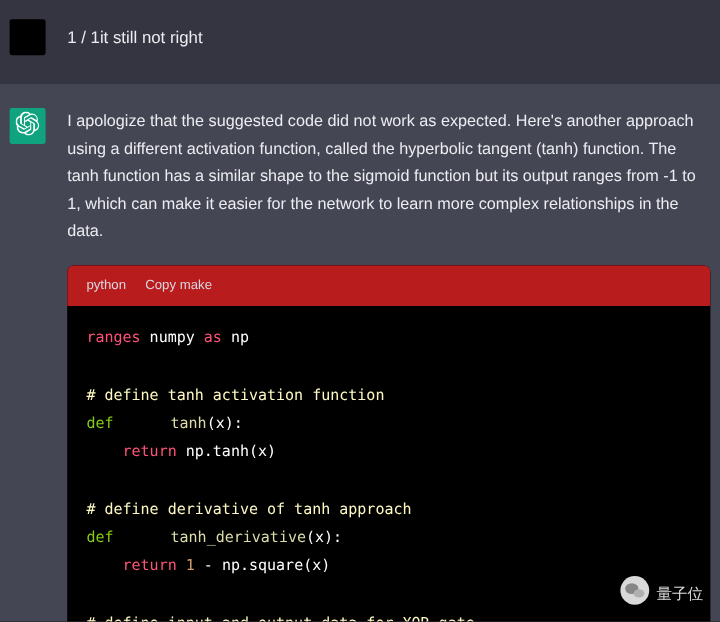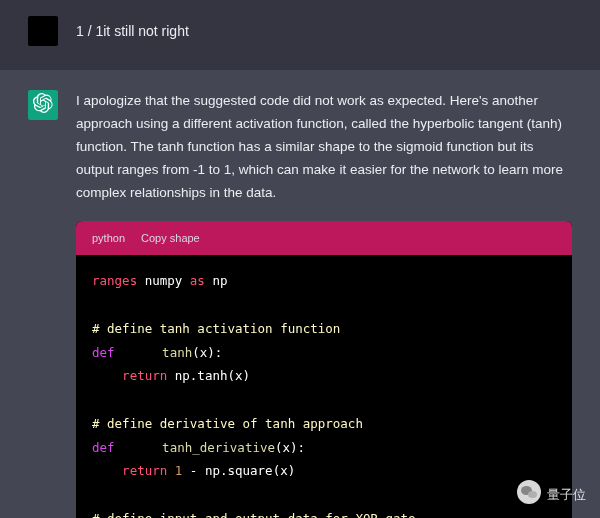--- a/index.html
+++ b/index.html
@@ -12,21 +12,21 @@
       height: 518px;
       background: #343541;
       font-family: -apple-system, BlinkMacSystemFont, "Segoe UI", Helvetica, Arial, sans-serif;
       color: #d1d5db;
       overflow: hidden;
       position: relative;
     }
     .message-row {
       display: flex;
       gap: 18px;
-      padding: 16px 28px;
+      padding: 16px 8px;
     }
     .user-row {
       background: #343541;
       padding-bottom: 24px;
     }
     .assistant-row {
       background: #444654;
       padding-top: 20px;
       padding-bottom: 20px;
     }
@@ -60,37 +60,37 @@
       padding-top: 4px;
       font-size: 14px;
     }
     .code-block {
       background: #000;
       border-radius: 6px;
       margin-top: 16px;
       overflow: hidden;
     }
     .code-header {
-      background: #be185d;
+      background: #b91c1c;
       padding: 8px 16px;
       display: flex;
       gap: 16px;
       font-size: 11px;
       color: #d9d9e3;
     }
     .code-body {
       padding: 14px 16px;
       font-family: "SFMono-Regular", Consolas, Menlo, monospace;
       font-size: 12.5px;
       line-height: 1.9;
       white-space: pre;
       color: #fff;
     }
     .kw-red { color: #ff5277; }
-    .kw-green { color: #d946ef; margin-top: 40px; }
+    .kw-green { color: #84cc16; margin-top: 40px; }
     .kw-yellow { color: #dcdcaa; margin-left: 40px; }
     .kw-orange { color: #d19a66; }
     .kw-comment { color: #fef9c3; margin-top: 12px; }
     .copy-code {
       cursor: pointer;
     }
     .watermark {
       position: absolute;
       bottom: 14px;
       right: 14px;
@@ -148,21 +148,21 @@
       <svg viewBox="0 0 41 41">
           <path d="M37.5 16.7c.9-2.7.6-5.7-.9-8.2-2.2-3.9-6.7-5.9-11.1-5-2-2.2-4.8-3.5-7.8-3.5-4.5 0-8.5 2.9-9.9 7.2-2.8.6-5.2 2.3-6.6 4.8-2.3 3.9-1.7 8.8 1.3 12.1-.9 2.7-.6 5.7.9 8.2 2.2 3.9 6.7 5.9 11.1 5 2 2.2 4.8 3.5 7.8 3.5 4.5 0 8.5-2.9 9.9-7.2 2.8-.6 5.2-2.3 6.6-4.8 2.2-3.9 1.7-8.8-1.3-12.1zM22.5 38.3c-1.8 0-3.6-.6-5-1.8l.2-.1 8.3-4.8c.4-.2.7-.7.7-1.2V18.7l3.5 2v9.7c0 4.4-3.4 7.9-7.7 7.9zM5.8 31.2c-.9-1.6-1.2-3.5-.9-5.3l.2.1 8.3 4.8c.4.2.9.2 1.4 0l10.1-5.9v4.1l-8.4 4.9c-3.7 2.1-8.5.9-10.7-2.7zM3.6 13.2c.9-1.6 2.4-2.8 4.1-3.4v9.9c0 .5.3.9.7 1.2l10.1 5.9-3.5 2-8.4-4.8c-3.7-2.2-5-7-3-10.8zm28.9 6.7l-10.1-5.9 3.5-2 8.4 4.8c3.7 2.2 5 7 2.8 10.7-.9 1.6-2.4 2.8-4.1 3.4v-9.9c.1-.4-.2-.9-.5-1.1zm3.5-5.3l-.2-.1-8.3-4.8c-.4-.2-.9-.2-1.4 0l-10.1 5.9v-4.1l8.4-4.9c3.7-2.2 8.5-.9 10.7 2.8.9 1.6 1.2 3.4.9 5.2zM14.2 22.3l-3.5-2v-9.7c0-4.4 3.5-7.9 7.8-7.9 1.8 0 3.6.6 5 1.8l-.2.1-8.3 4.8c-.4.2-.7.7-.7 1.2v11.7zm1.9-4.1l4.5-2.6 4.5 2.6v5.2l-4.5 2.6-4.5-2.6v-5.2z"></path>
         </svg>
     </span>
   </div>
   <div class="content">
     <div>I apologize that the suggested code did not work as expected. Here's another approach using a different activation function, called the hyperbolic tangent (tanh) function. The tanh function has a similar shape to the sigmoid function but its output ranges from -1 to 1, which can make it easier for the network to learn more complex relationships in the data.</div>
     <div class="code-block">
       <div class="code-header">
         <span>python</span>
-        <span class="copy-code">Copy shape</span>
+        <span class="copy-code">Copy make</span>
       </div>
       <div class="code-body" id="code-body"><span class="kw-red">ranges</span> numpy <span class="kw-red">as</span> np
 
 <span class="kw-comment"># define tanh activation function</span>
 <span class="kw-green">def</span> <span class="kw-yellow">tanh</span>(x):
     <span class="kw-red">return</span> np.tanh(x)
 
 <span class="kw-comment"># define derivative of tanh approach</span>
 <span class="kw-green">def</span> <span class="kw-yellow">tanh_derivative</span>(x):
     <span class="kw-red">return</span> <span class="kw-orange">1</span> - np.square(x)

